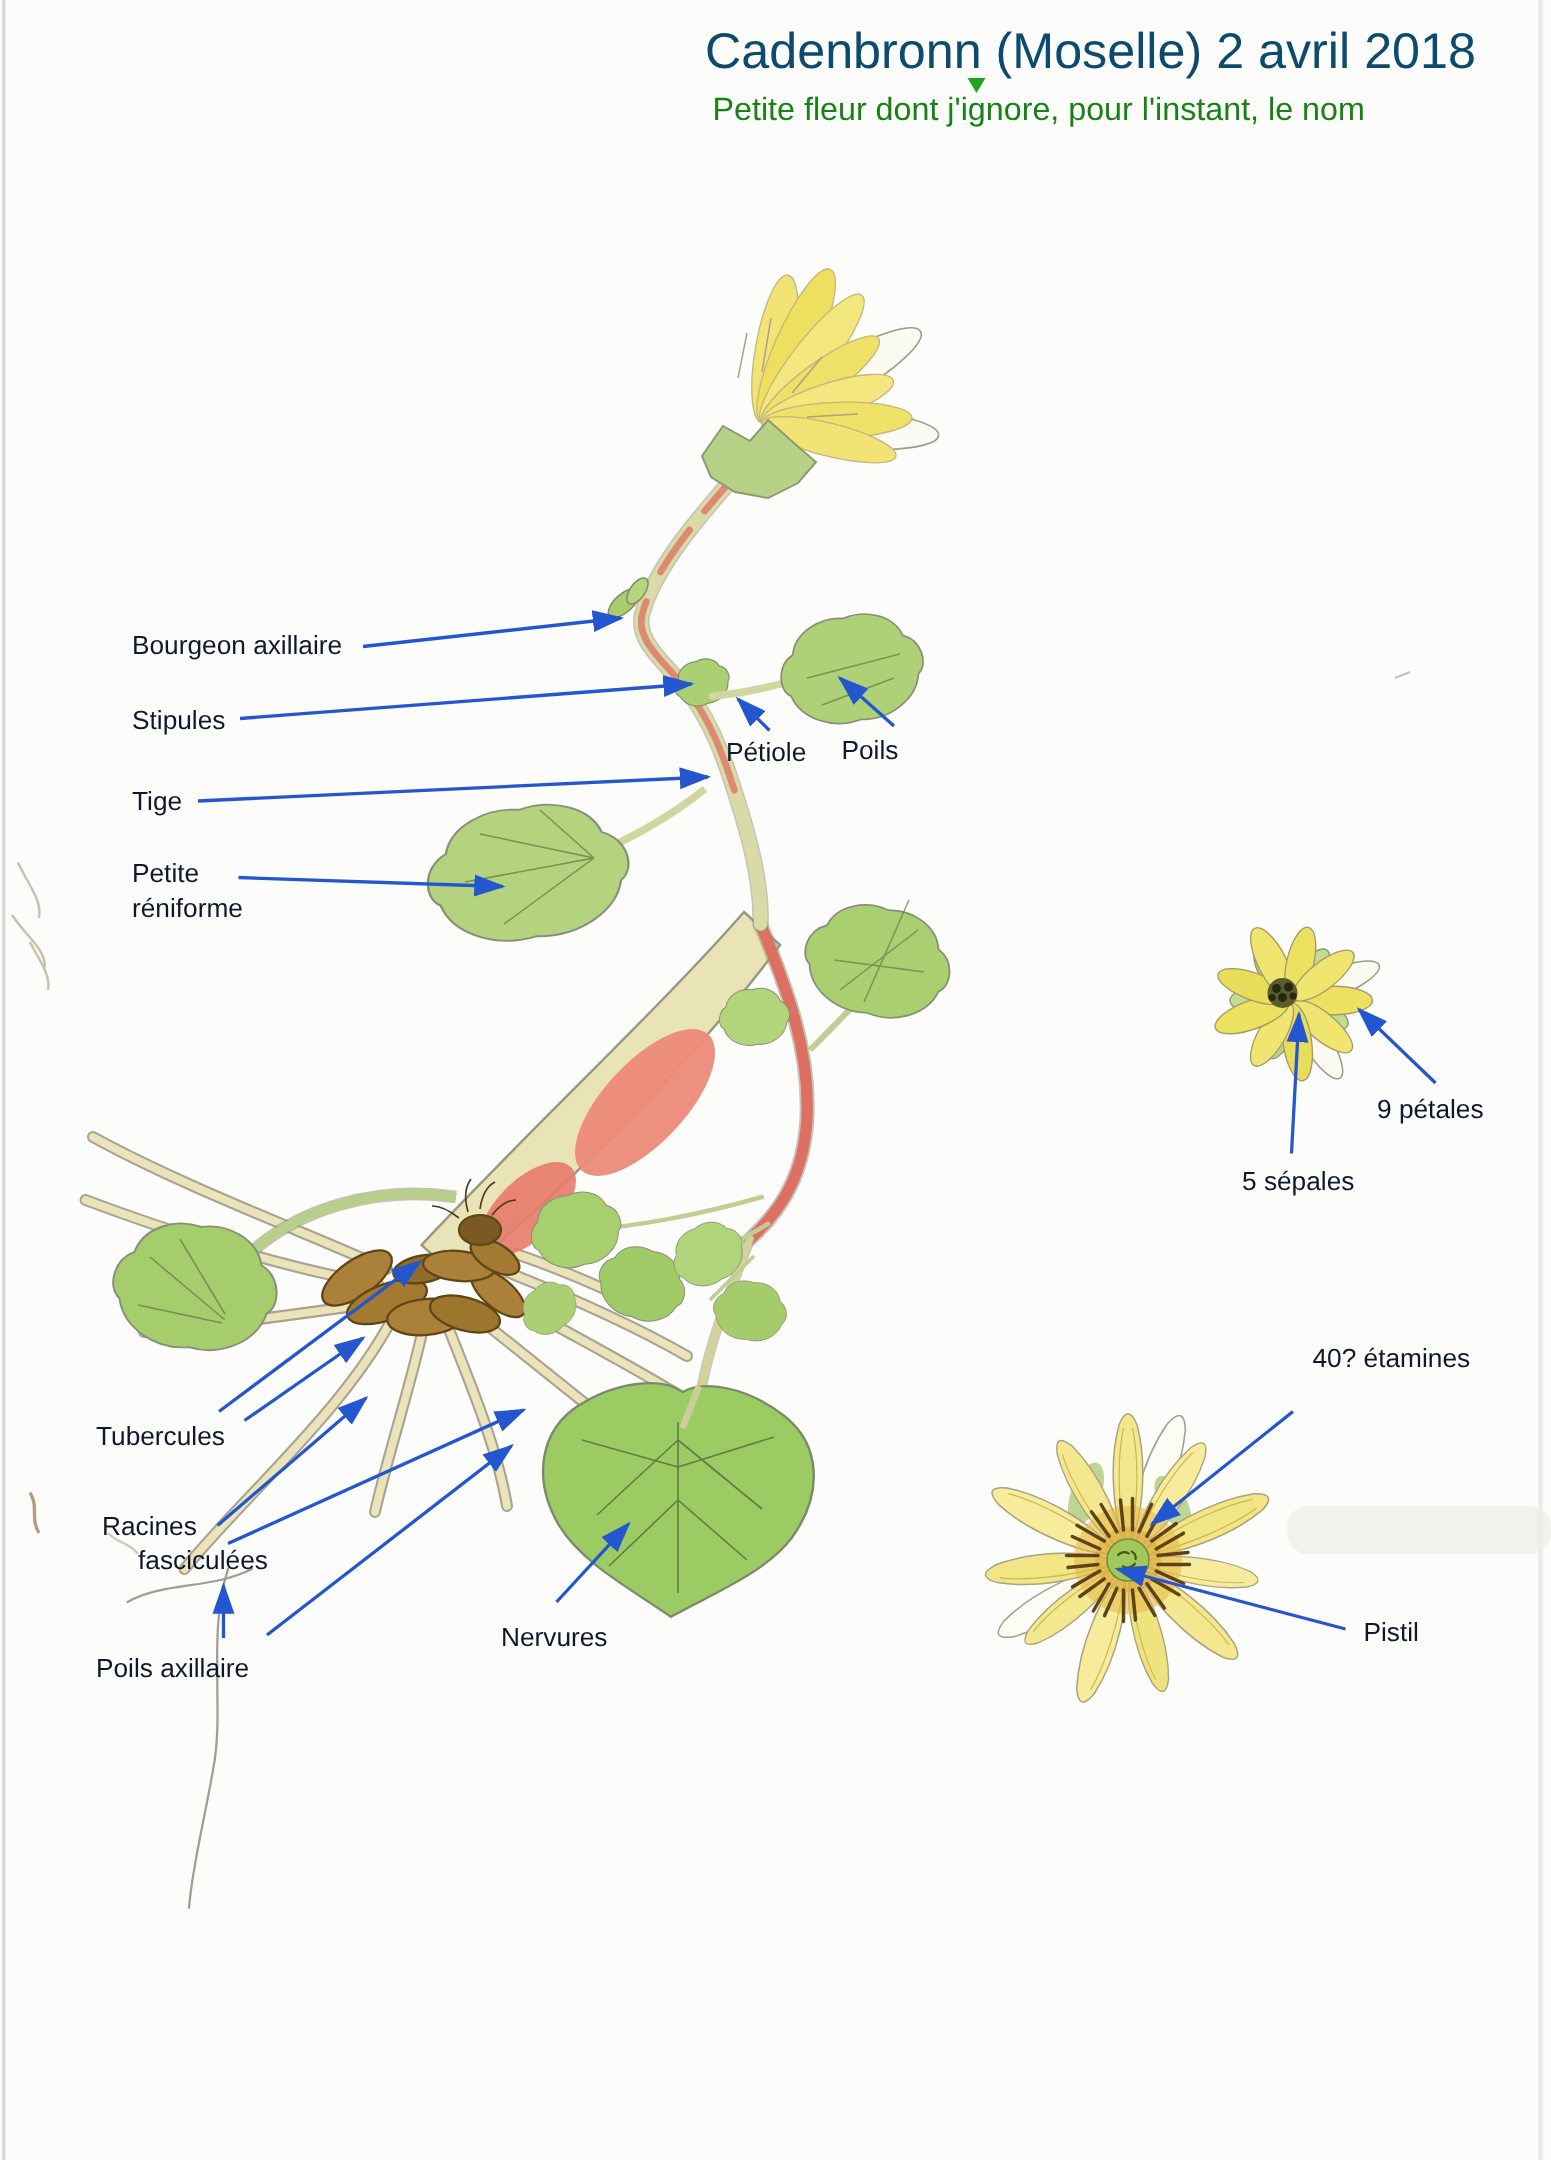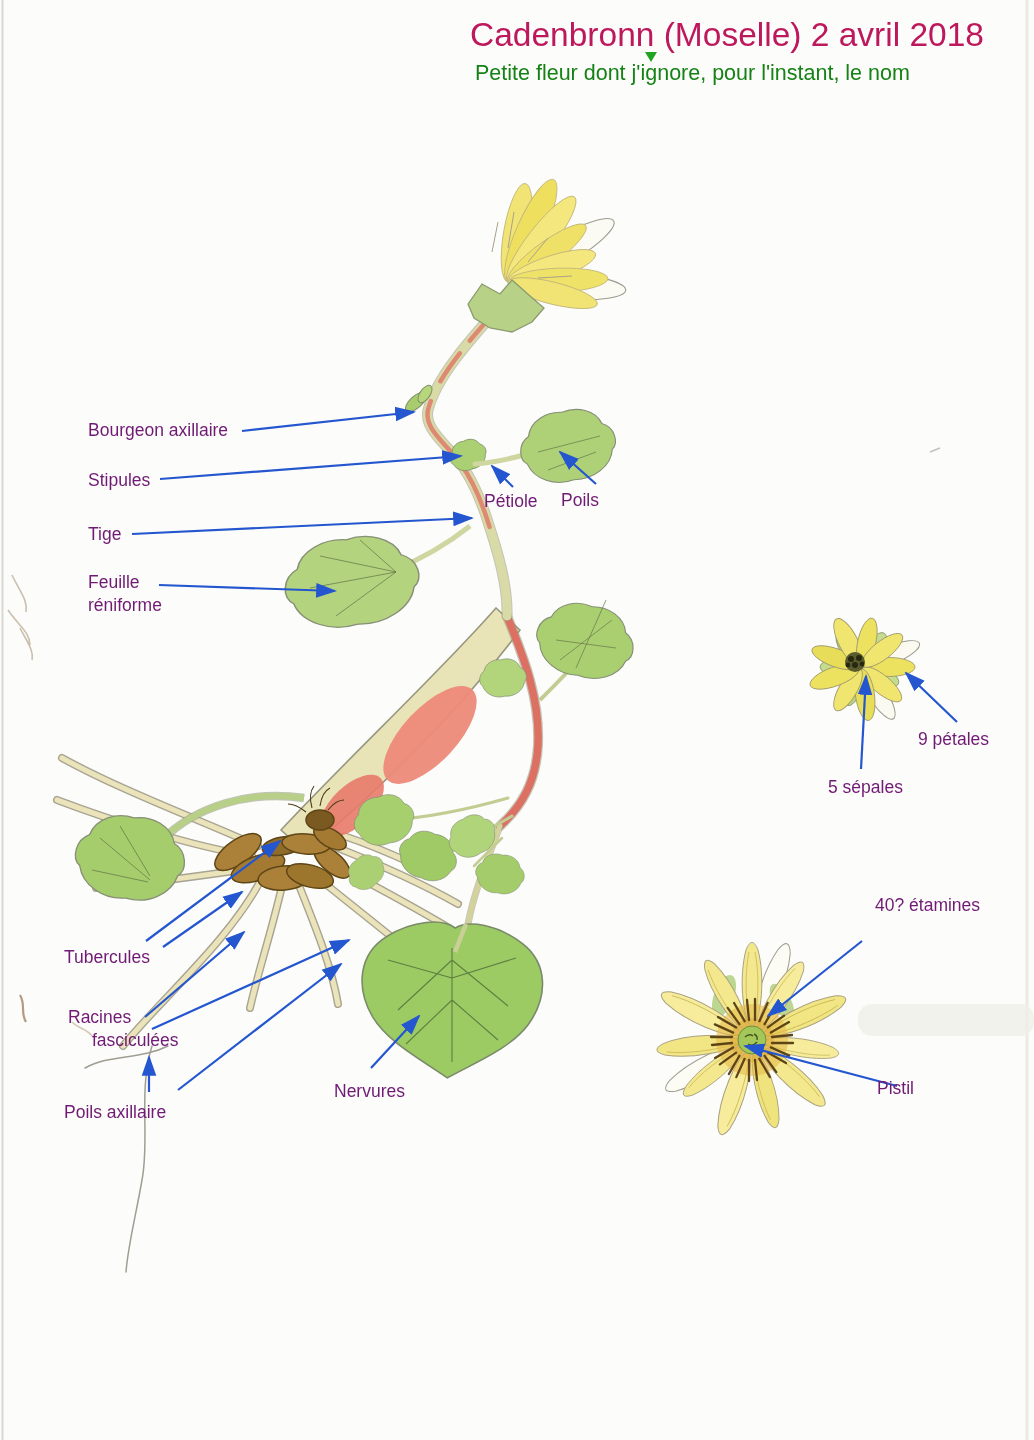--- a/index.html
+++ b/index.html
@@ -1,23 +1,23 @@
 <!DOCTYPE html>
 <html><head>
 <meta charset="utf-8">
 <style>
   html,body{margin:0;padding:0;background:#ffffff;}
   .page{position:relative;width:1034px;height:1440px;background:#fcfcfa;overflow:hidden;
         font-family:"Liberation Sans",sans-serif;}
   svg.art{position:absolute;left:0;top:0;}
-  .title{position:absolute;left:470px;top:16px;font-size:33.5px;color:#be185d;white-space:nowrap;}
+  .title{position:absolute;left:470px;top:16px;font-size:33.5px;color:#0c4a6e;white-space:nowrap;}
   .subtitle{position:absolute;left:475px;top:61px;font-size:21.5px;color:#168216;white-space:nowrap;text-align:center;}
   .cursor-tri{position:absolute;left:645px;top:52px;width:0;height:0;
         border-left:6px solid transparent;border-right:6px solid transparent;border-top:10px solid #1fa41f;}
-  .label{position:absolute;font-size:17.5px;line-height:1.3;color:#701a75;white-space:nowrap;}
+  .label{position:absolute;font-size:17.5px;line-height:1.3;color:#0f172a;white-space:nowrap;}
   .label .l2{display:block;}
   #lbl-feuille .l2{margin-left:0;}
   #lbl-racines .l2{margin-left:24px;}
 </style>
 </head>
 <body>
 
 <div class="page">
 
 <svg class="art" width="1034" height="1440" viewBox="0 0 1034 1440">
@@ -388,30 +388,30 @@
 </svg>
 
 <div class="title">Cadenbronn (Moselle) 2 avril 2018</div>
 <div class="subtitle">Petite fleur dont j'ignore, pour l'instant, le nom</div>
 <div class="cursor-tri"></div>
 
 <div class="label" style="left:88px;top:419px">Bourgeon axillaire</div>
 <div class="label" style="left:88px;top:469px">Stipules</div>
 <div class="label" style="left:88px;top:523px">Tige</div>
 <div class="label" id="lbl-feuille" style="left:88px;top:571px">
-  <span>Feuille</span>
+  <span>Petite</span>
   <span class="l2">réniforme</span>
 </div>
 <div class="label" style="left:484px;top:490px">Pétiole</div>
 <div class="label" style="left:561px;top:489px">Poils</div>
 <div class="label" style="left:918px;top:728px">9 pétales</div>
 <div class="label" style="left:828px;top:776px">5 sépales</div>
 <div class="label" style="left:64px;top:946px">Tubercules</div>
 <div class="label" id="lbl-racines" style="left:68px;top:1006px">
   <span>Racines</span>
   <span class="l2">fasciculées</span>
 </div>
 <div class="label" style="left:64px;top:1101px">Poils axillaire</div>
 <div class="label" style="left:334px;top:1080px">Nervures</div>
 <div class="label" style="left:875px;top:894px">40? étamines</div>
-<div class="label" style="left:877px;top:1077px">Pistil</div>
+<div class="label" style="left:909px;top:1077px">Pistil</div>
 
 </div>
 
 </body></html>

